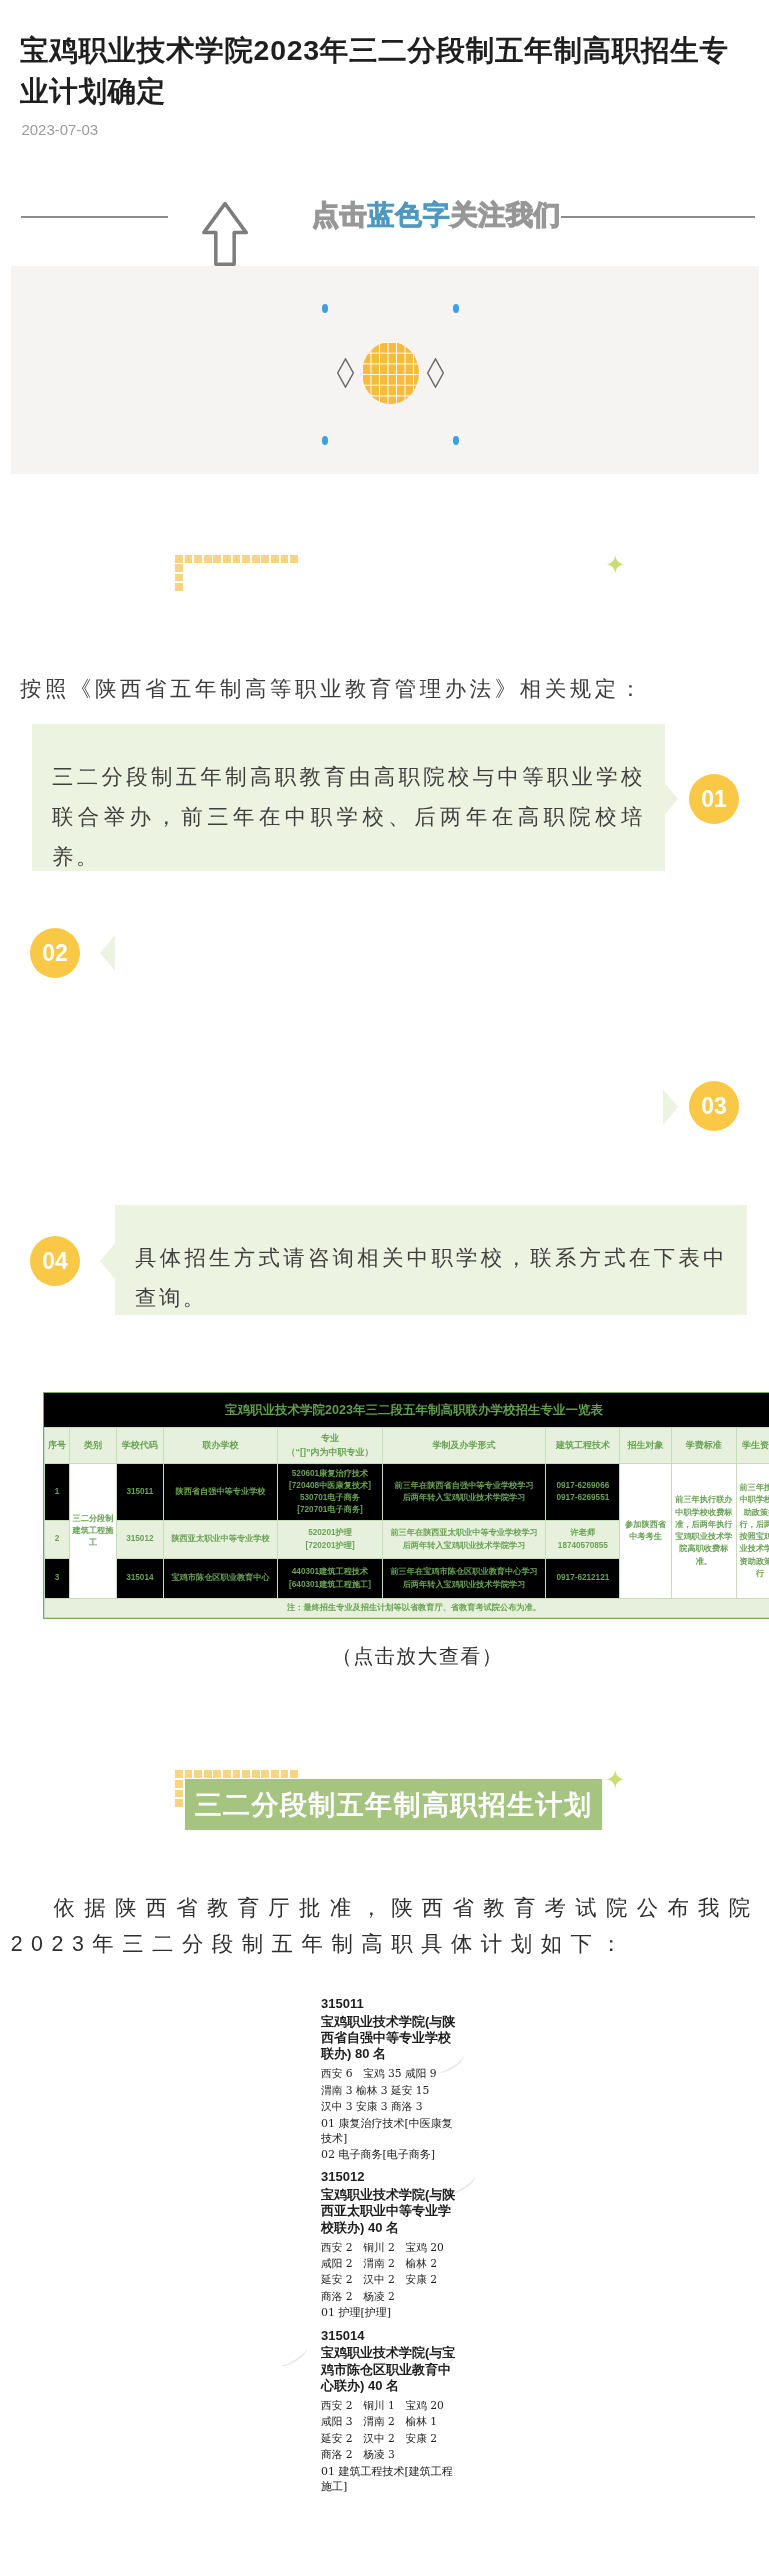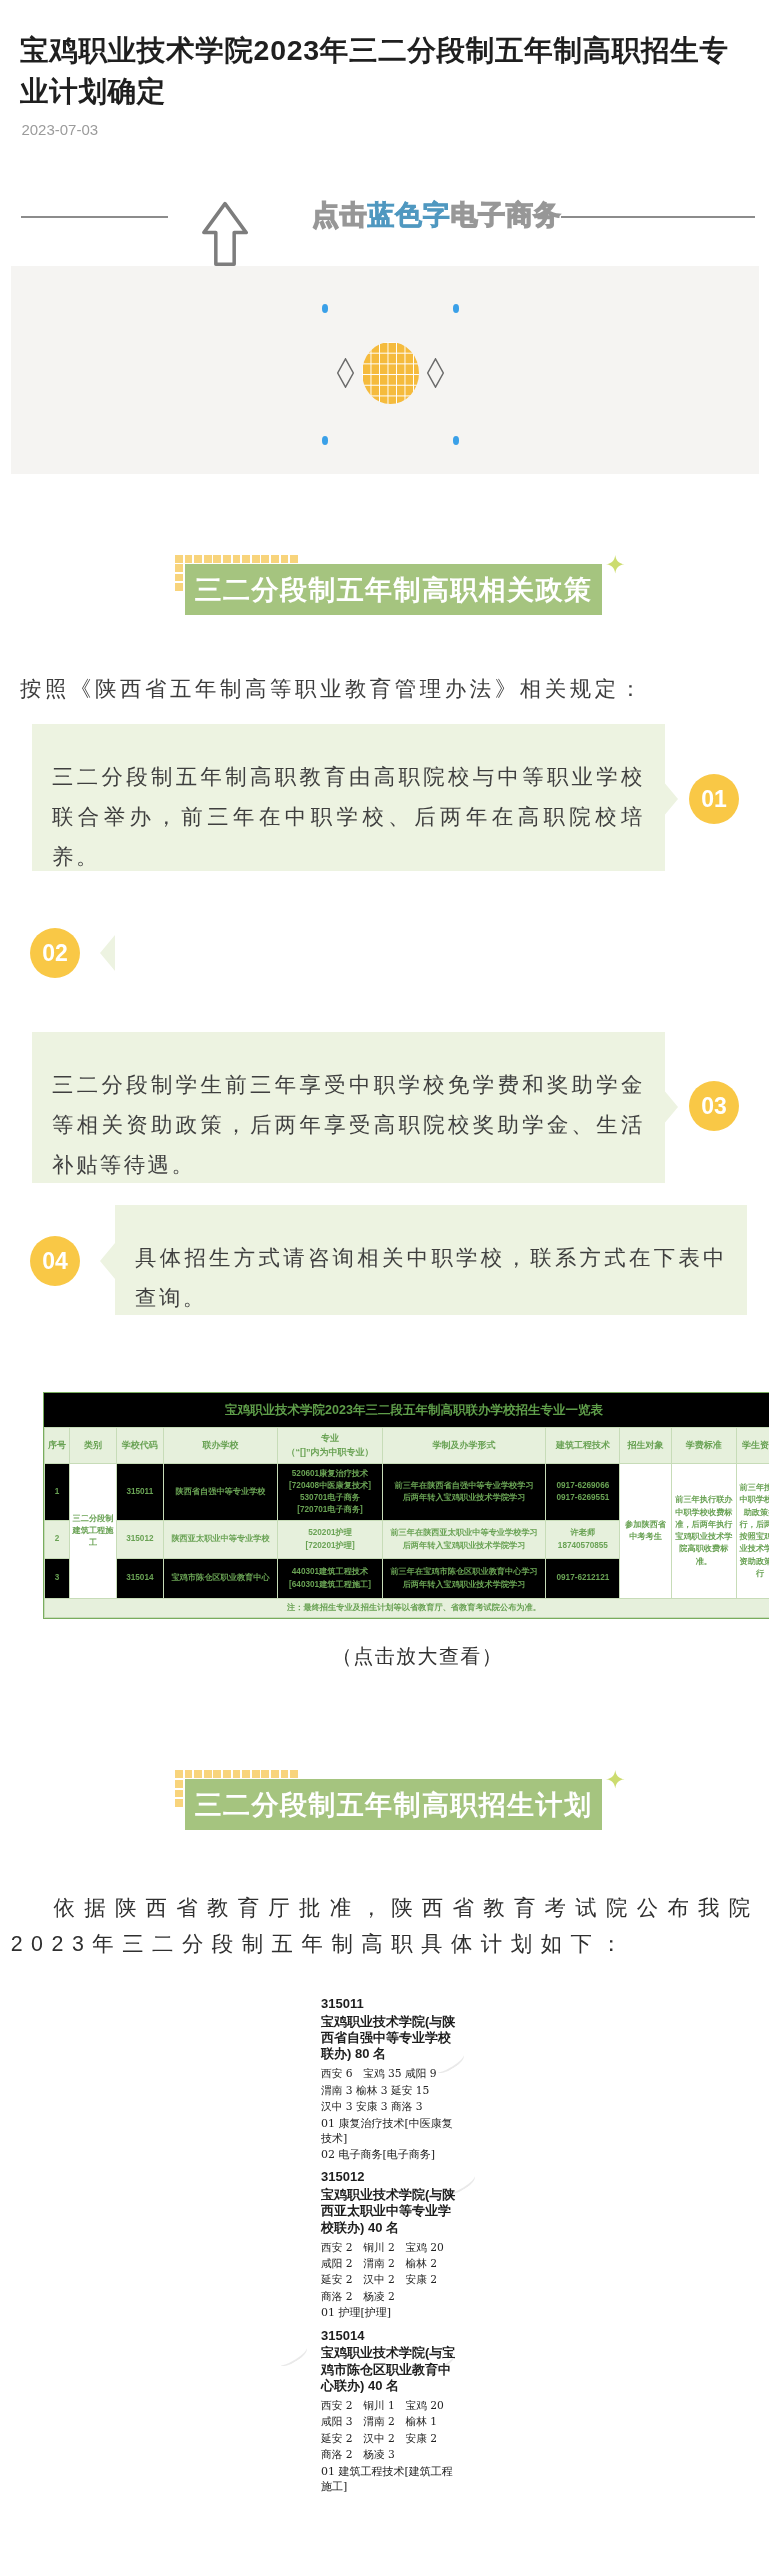--- a/index.html
+++ b/index.html
@@ -129,21 +129,21 @@
   <h1 class="title">宝鸡职业技术学院2023年三二分段制五年制高职招生专业计划确定</h1>
   <div class="date">2023-07-03</div>
 
   <div>
     <div class="fb-line l"></div>
     <div class="fb-arrow">
       <svg width="48" height="66" viewBox="0 0 68 92">
         <polygon points="34,3 64,44 47,44 47,89 21,89 21,44 4,44" fill="#ffffff" stroke="#7d7d7d" stroke-width="5" stroke-linejoin="round"></polygon>
       </svg>
     </div>
-    <div class="fb-text"><span class="st">点击</span><span class="hl">蓝色字</span><span class="st">电子商务</span></div>
+    <div class="fb-text"><span class="st">点击</span><span class="hl">蓝色字</span><span class="st">关注我们</span></div>
     <div class="fb-line r"></div>
   </div>
 
   <div class="hero">
     <div class="dot d1"></div>
     <div class="dot d2"></div>
     <div class="dot d3"></div>
     <div class="dot d4"></div>
     <div class="grid-ellipse"></div>
     <div class="diamond dl">
@@ -153,43 +153,37 @@
     </div>
     <div class="diamond dr">
       <svg width="17" height="30" viewBox="0 0 24 42">
           <polygon points="12,1 23,21 12,41 1,21" fill="none" stroke="#6a6a6a" stroke-width="2"></polygon>
         </svg>
     </div>
   </div>
 
   <div class="sq-row sqr1"></div>
   <div class="sq-col sqc1"></div>
-  <div class="banner b1">
-    <div class="bt">三二分段制五年制高职相关政策</div>
-  </div>
   <div class="sparkle spk1">
     <svg width="18.5" height="18.5" viewBox="0 0 26 26">
         <path d="M13 0 C14 8 18 12 26 13 C18 14 14 18 13 26 C12 18 8 14 0 13 C8 12 12 8 13 0 Z" fill="#ccdc6f"></path>
       </svg>
   </div>
 
   <p class="intro1">按照《陕西省五年制高等职业教育管理办法》相关规定：</p>
 
   <div class="pbox pb1">
     <div class="ptxt">三二分段制五年制高职教育由高职院校与中等职业学校联合举办，前三年在中职学校、后两年在高职院校培养。</div>
   </div>
   <div class="tri r tr1"></div>
   <div class="badge bg1">01</div>
 
   <div class="tri l tr2"></div>
   <div class="badge bg2">02</div>
 
-  <div class="pbox pb3">
-    <div class="ptxt">三二分段制学生前三年享受中职学校免学费和奖助学金等相关资助政策，后两年享受高职院校奖助学金、生活补贴等待遇。</div>
-  </div>
   <div class="tri r tr3"></div>
   <div class="badge bg3">03</div>
 
   <div class="pbox pb4">
     <div class="ptxt">具体招生方式请咨询相关中职学校，联系方式在下表中查询。</div>
   </div>
   <div class="tri l tr4"></div>
   <div class="badge bg4">04</div>
 
   <div class="tbl-wrap">

